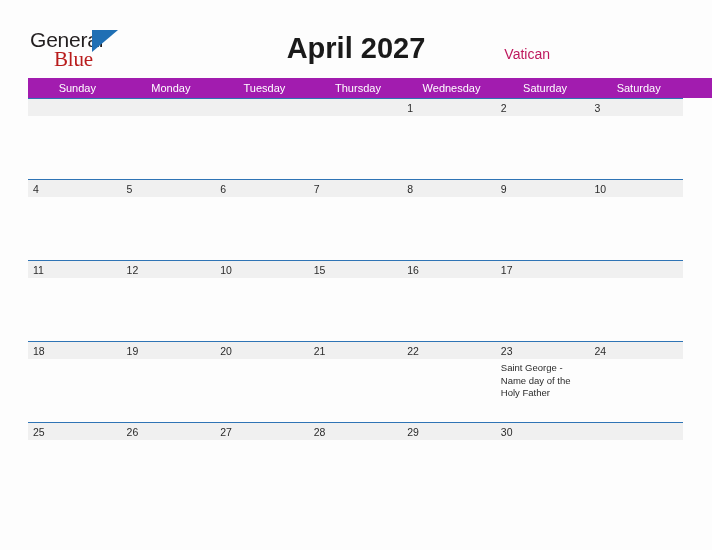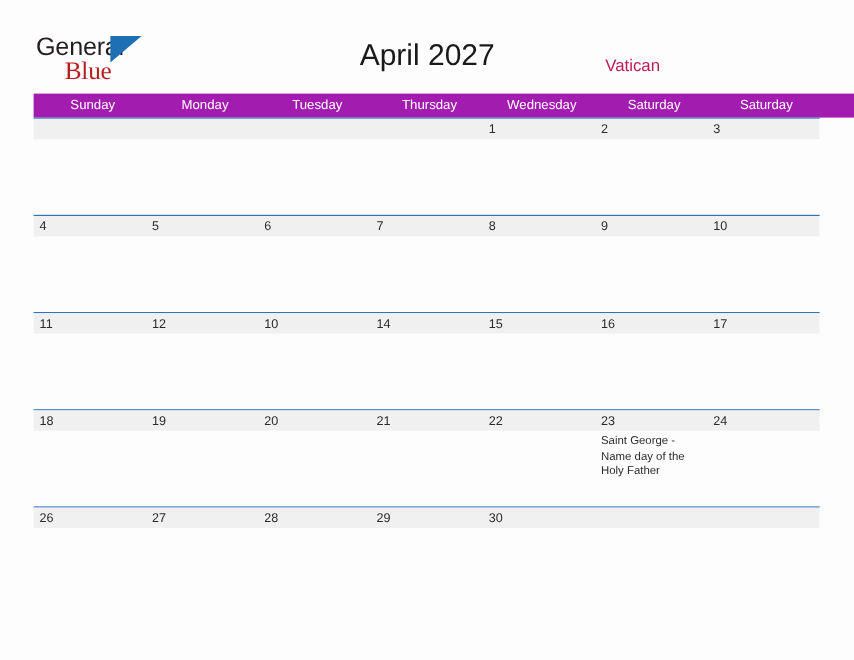--- a/index.html
+++ b/index.html
@@ -58,23 +58,23 @@
     border-left: 26px solid #1f6fb4;
     border-bottom: 22px solid transparent;
   }
 
   .cal-title {
     position: absolute;
     left: 0;
     top: 32px;
     width: 712px;
     text-align: center;
-    font-size: 25px;
+    font-size: 29px;
     color: #1a1a1a;
-    font-weight: normal;
+    font-weight: bold;
     font-family: "Liberation Sans", sans-serif;
   }
 
   .region-label {
     position: absolute;
     right: 33px;
     top: 46px;
     font-size: 14px;
     color: #be185d;
     font-family: "Liberation Sans", sans-serif;
@@ -293,24 +293,20 @@
       </div>
       <div class="day-cell">
         <span class="day-number">12</span>
         <span class="day-event"></span>
       </div>
       <div class="day-cell">
         <span class="day-number">10</span>
         <span class="day-event"></span>
       </div>
       <div class="day-cell">
-        <span class="day-number">14</span>
-        <span class="day-event"></span>
-      </div>
-      <div class="day-cell">
         <span class="day-number">15</span>
         <span class="day-event"></span>
       </div>
       <div class="day-cell">
         <span class="day-number">16</span>
         <span class="day-event"></span>
       </div>
       <div class="day-cell">
         <span class="day-number">17</span>
         <span class="day-event"></span>
@@ -365,20 +361,24 @@
       <div class="band-cell"></div>
       <div class="band-cell"></div>
       <div class="band-cell"></div>
       <div class="band-cell"></div>
       <div class="band-cell"></div>
       <div class="band-cell"></div>
       <div class="band-cell"></div>
     </div>
     <div class="day-cells">
       <div class="day-cell">
+        <span class="day-number">25</span>
+        <span class="day-event"></span>
+      </div>
+      <div class="day-cell">
         <span class="day-number">26</span>
         <span class="day-event"></span>
       </div>
       <div class="day-cell">
         <span class="day-number">27</span>
         <span class="day-event"></span>
       </div>
       <div class="day-cell">
         <span class="day-number">28</span>
         <span class="day-event"></span>

